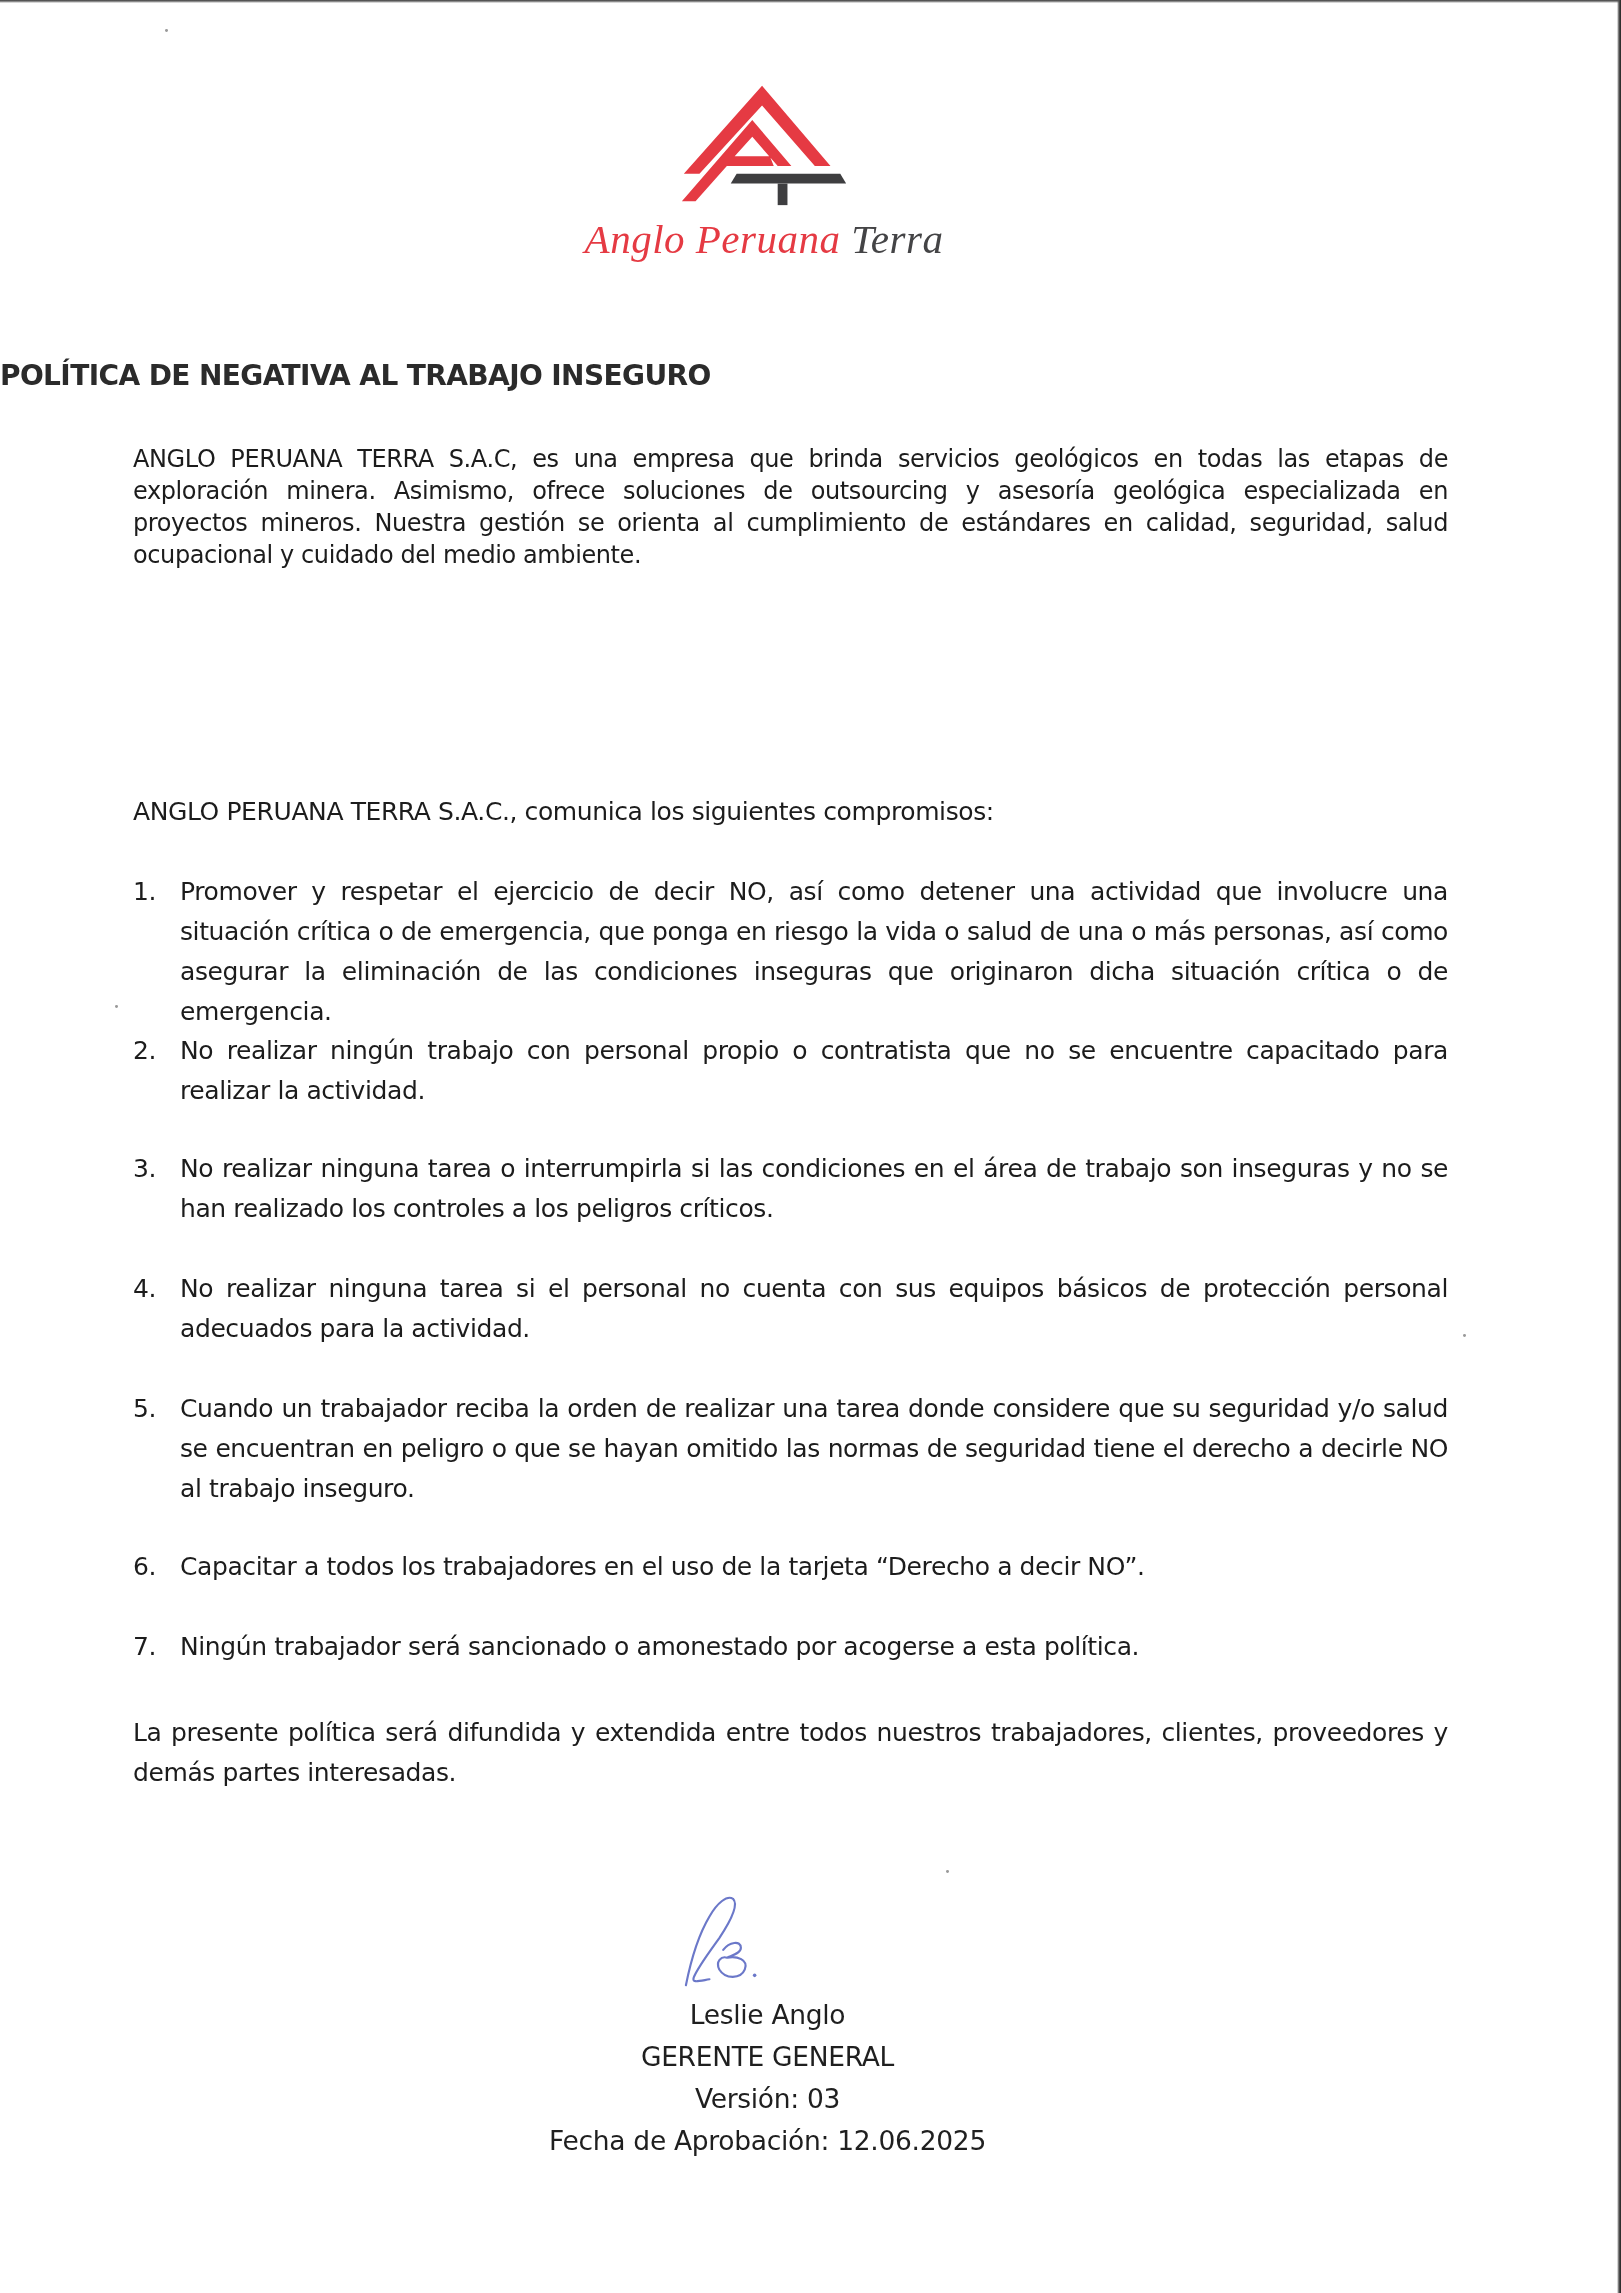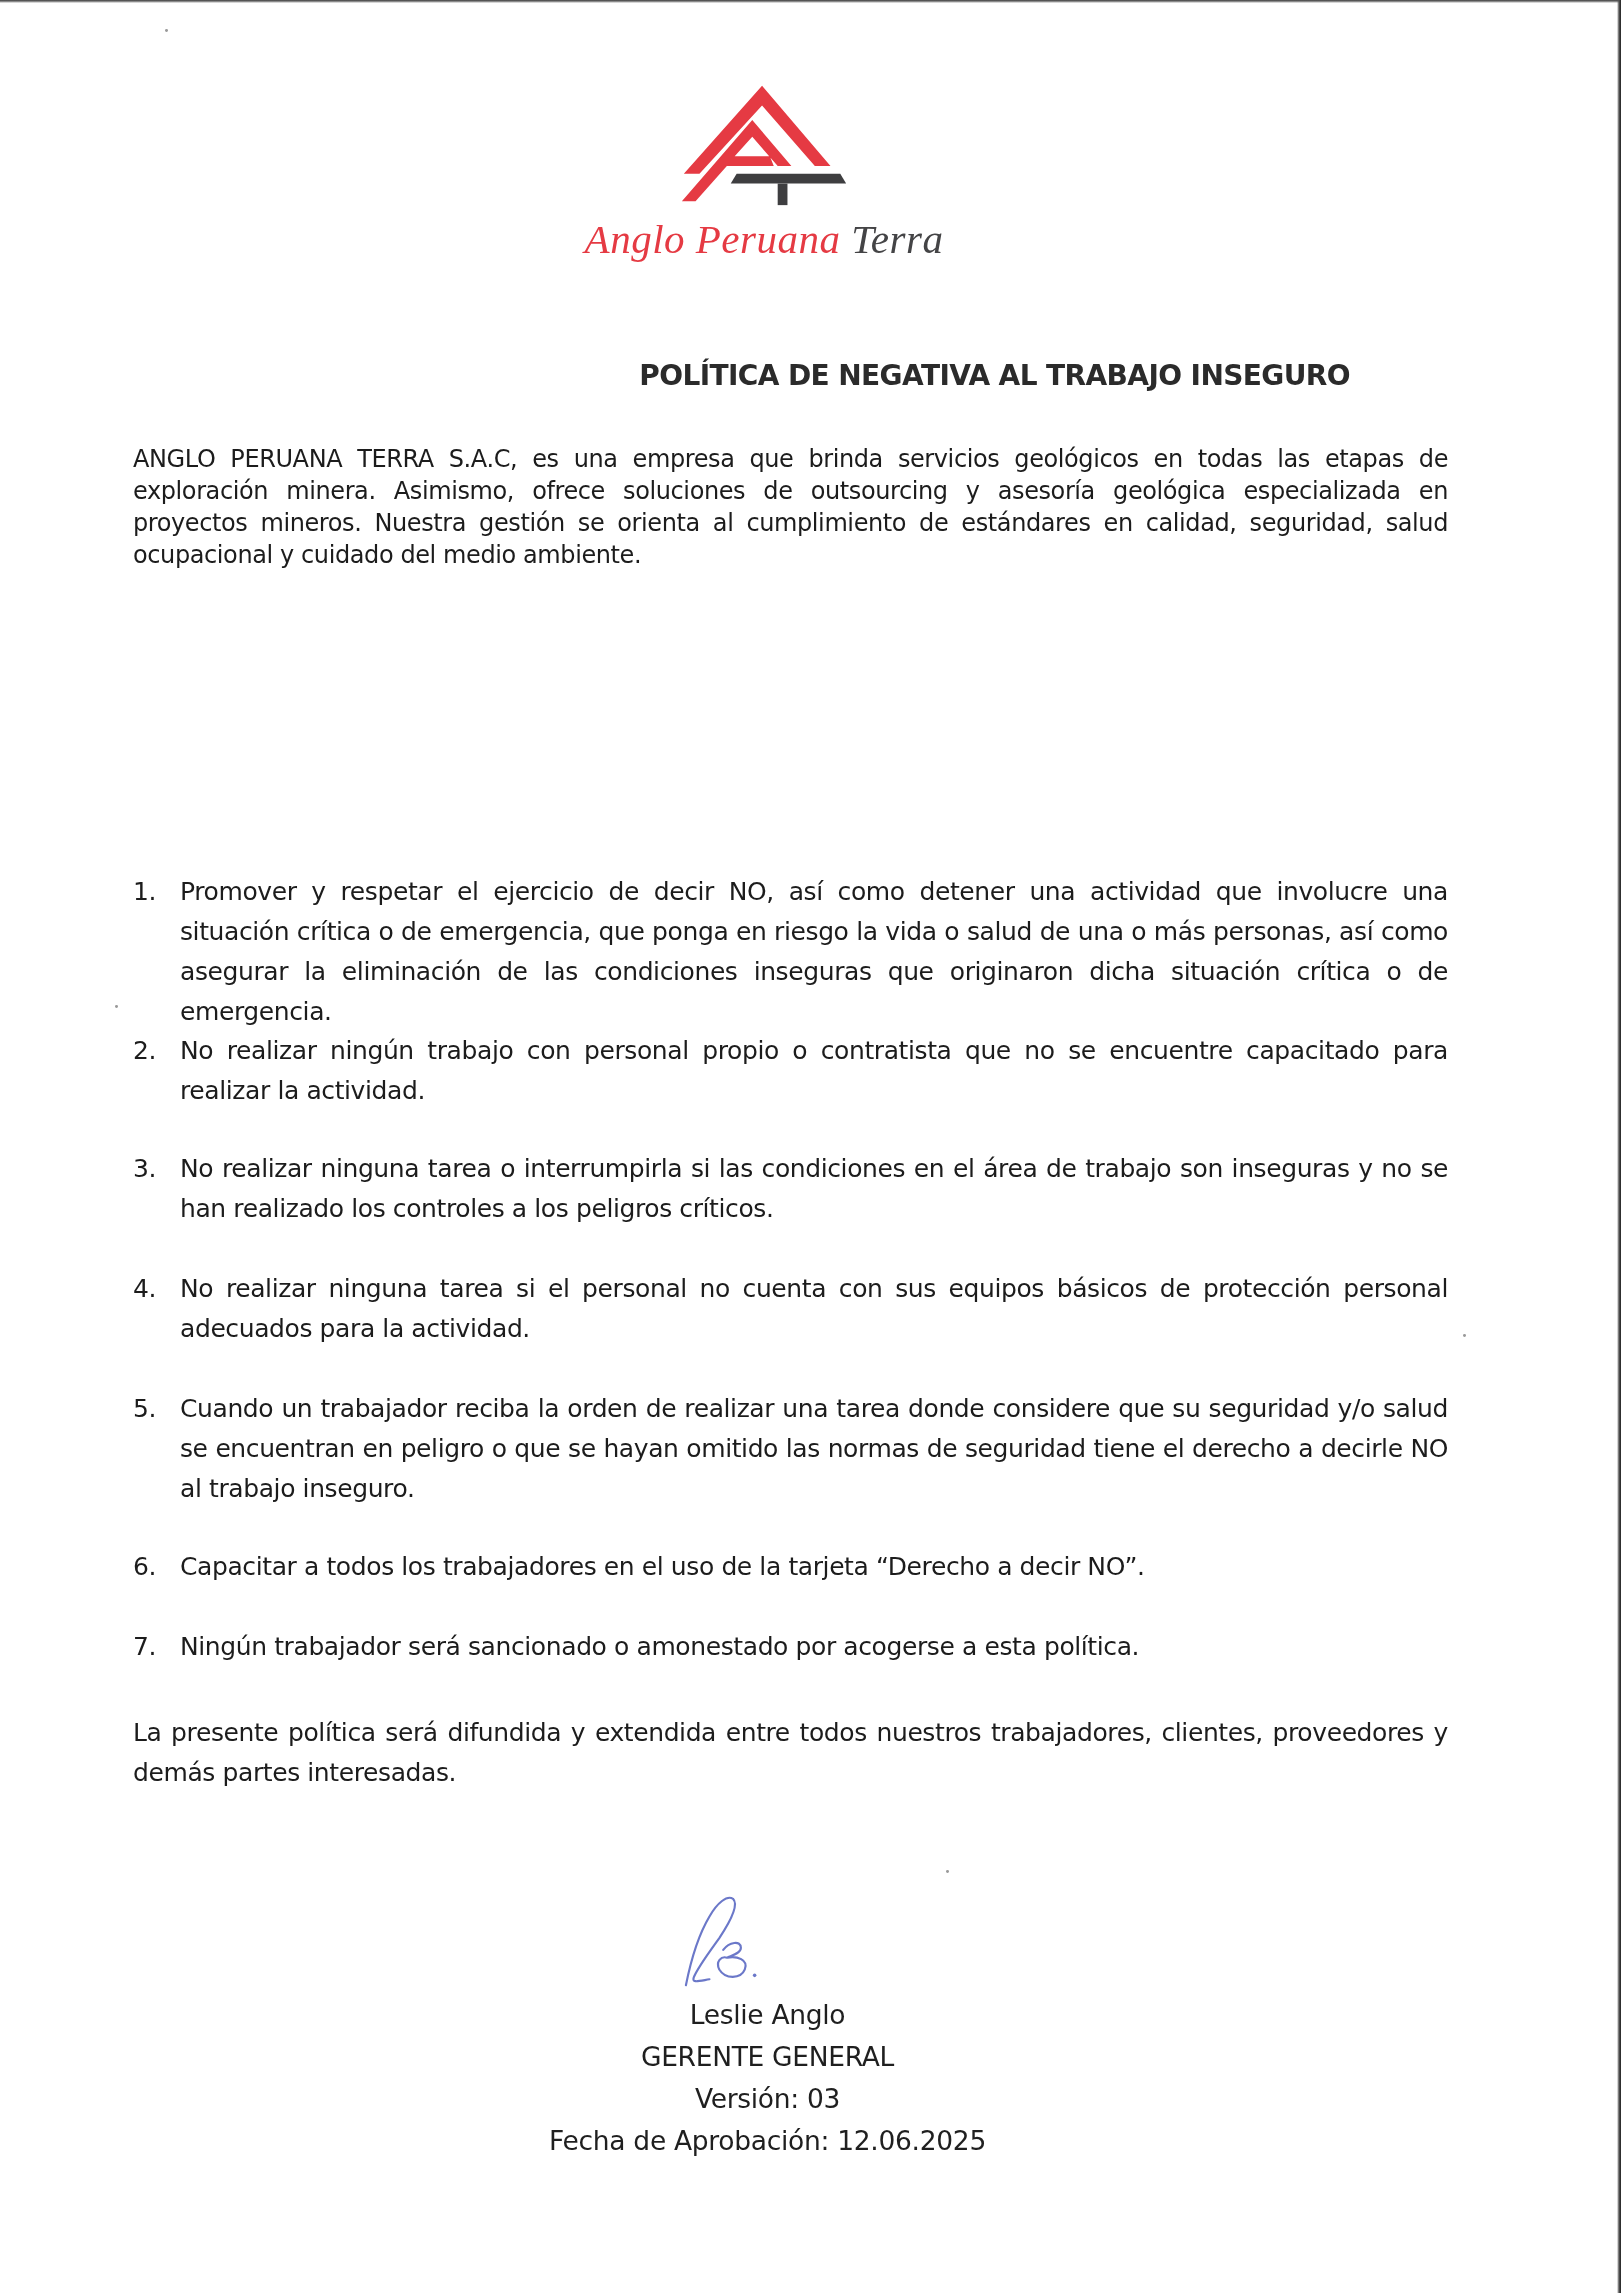--- a/index.html
+++ b/index.html
@@ -57,21 +57,21 @@
       white-space: nowrap;
     }
     .logo-text .red { color: #e53a43; }
     .logo-text .dark { color: #444446; }
 
     
     .doc-title {
       position: absolute;
       left: 0; top: 359px;
       width: 1350px;
-      text-align: right;
+      text-align: left;
       font-family: "DejaVu Sans", sans-serif;
       font-weight: bold;
       font-size: 28px;
       letter-spacing: -0.6px;
       color: #2b2b2b;
     }
 
     
     .text-block {
       position: absolute;
@@ -183,20 +183,21 @@
       <span class="red">Anglo Peruana</span>
       <span class="dark">Terra</span>
     </div>
   </div>
 
   <div class="doc-title">POLÍTICA DE NEGATIVA AL TRABAJO INSEGURO</div>
 
   <p class="text-block intro" style="margin:0">ANGLO PERUANA TERRA S.A.C, es una empresa que brinda servicios geológicos en todas las etapas de exploración minera. Asimismo, ofrece soluciones de outsourcing y asesoría geológica especializada en proyectos mineros. Nuestra gestión se orienta al cumplimiento de estándares en calidad, seguridad, salud ocupacional y cuidado del medio ambiente.</p>
 
 
+  <p class="text-block p-standard p3" style="margin:0">ANGLO PERUANA TERRA S.A.C., comunica los siguientes compromisos:</p>
 
   <ol class="commitments">
     <li class="commitment" style="top:0px">
       <span class="num">1.</span>
       <span class="txt">Promover y respetar el ejercicio de decir NO, así como detener una actividad que involucre una situación crítica o de emergencia, que ponga en riesgo la vida o salud de una o más personas, así como asegurar la eliminación de las condiciones inseguras que originaron dicha situación crítica o de emergencia.</span>
     </li>
     <li class="commitment" style="top:159px">
       <span class="num">2.</span>
       <span class="txt">No realizar ningún trabajo con personal propio o contratista que no se encuentre capacitado para realizar la actividad.</span>
     </li>

